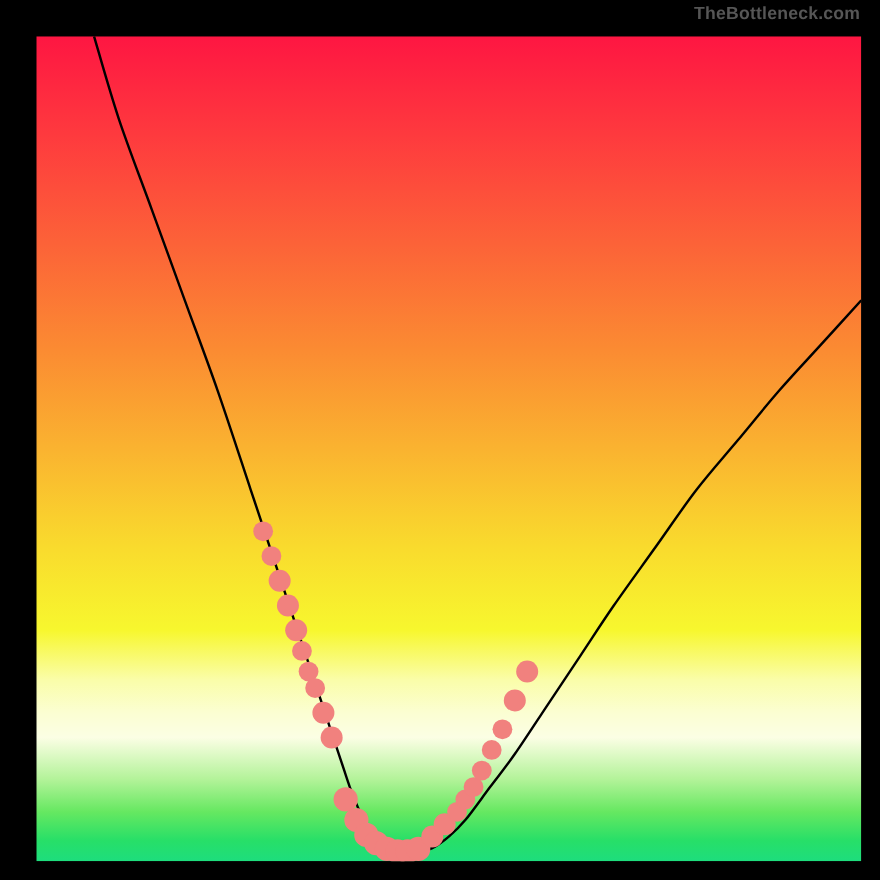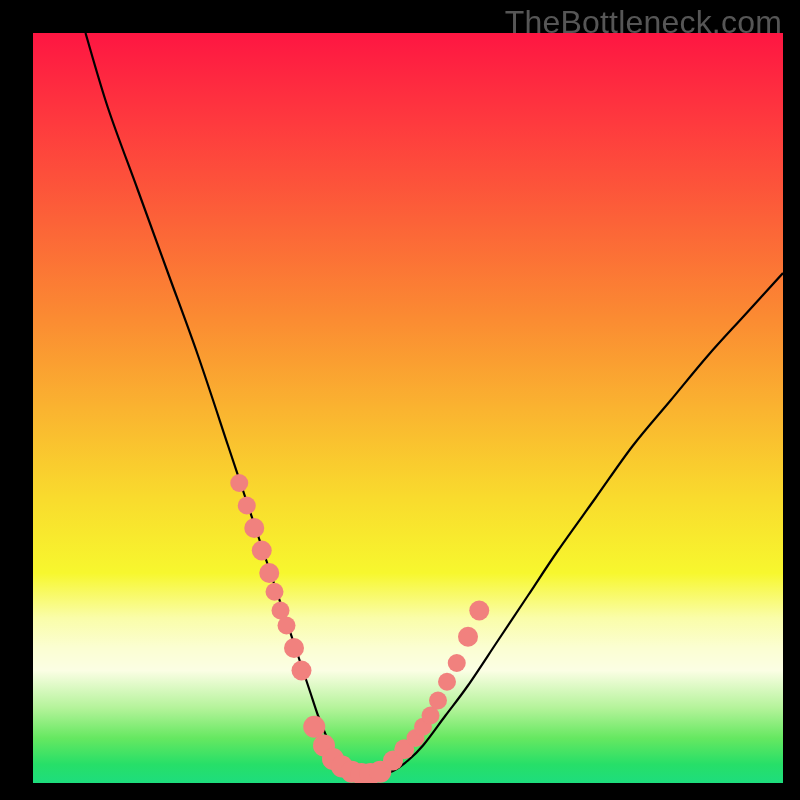--- a/index.html
+++ b/index.html
@@ -19,22 +19,22 @@
     height: 800px;
     background: #000;
   }
   .plot-area {
     position: absolute;
     box-sizing: border-box;
   }
   .watermark {
     position: absolute;
     color: #565656;
-    font-size: 32px;
-    font-weight: 400;
+    font-size: 16px;
+    font-weight: 700;
     letter-spacing: 0.2px;
   }
   svg {
     display: block;
   }
 </style>
 </head>
 <body>
 
 <div class="frame">

